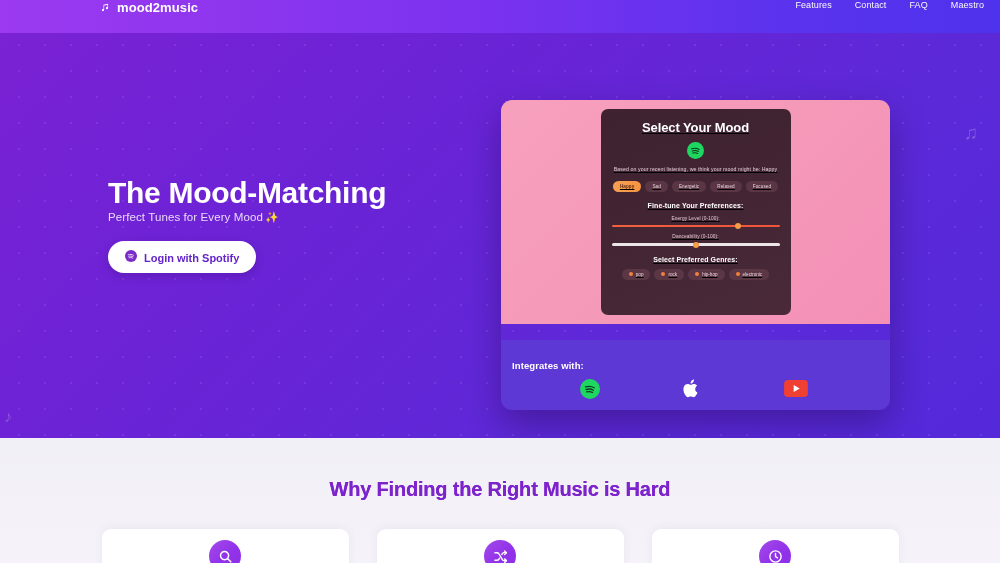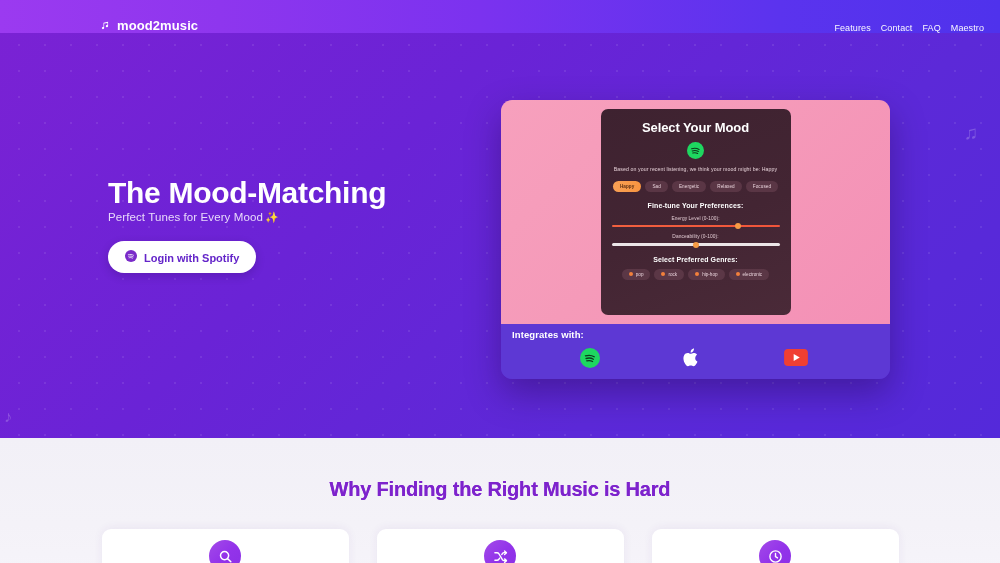--- a/index.html
+++ b/index.html
@@ -38,40 +38,40 @@
     pointer-events: none;
   }
 
   
   .navbar {
     position: relative;
     z-index: 5;
     height: 33px;
     background: linear-gradient(90deg, #9b3af0 0%, #8e36ee 22%, #7b32ef 48%, #5b33ee 78%, #4f32ec 100%);
     display: flex;
-    align-items: flex-end;
+    align-items: flex-start;
     padding: 0 16px 0 100px;
   }
 
   .brand {
     display: flex;
     align-items: center;
     gap: 6px;
     color: #ffffff;
     font-size: 13px;
     font-weight: bold;
     letter-spacing: 0.1px;
   }
   .brand-icon { display: flex; align-items: center; }
 
   .nav-links {
     margin-left: auto;
     display: flex;
     align-items: center;
-    gap: 10px;
+    gap: 23px;
     padding-right: 0px;
   }
   .nav-link {
     color: #ffffff;
     font-size: 9px;
     text-decoration: none;
     letter-spacing: 0.1px;
     opacity: 0.97;
   }
 
@@ -147,20 +147,21 @@
     display: flex;
     justify-content: center;
   }
 
   .mood-inner {
     width: 190px;
     background: linear-gradient(160deg, #3e2230 0%, #432533 55%, #4a2a38 100%);
     border-radius: 7px;
     padding: 11px 9px 10px;
     text-align: center;
+    text-decoration: underline;
   }
 
   .mood-title {
     color: #ffffff;
     font-size: 13px;
     font-weight: bold;
     letter-spacing: -0.1px;
   }
 
   .mood-spotify { margin: 7px 0 6px; display: flex; justify-content: center; }
@@ -250,21 +251,22 @@
     cursor: pointer;
   }
   .genre-dot {
     width: 4px; height: 4px; border-radius: 50%;
     background: #f2803c;
   }
 
   
   .integrates {
     background: #5d38d4;
-    padding: 5px 0 11px 11px;
+    padding: 20px 0 11px 11px;
+    margin-top: 16px;
   }
   .integrates-label {
     color: #ffffff;
     font-size: 9.5px;
     font-weight: bold;
     letter-spacing: 0.1px;
   }
   .integrates-icons {
     margin-top: 7px;
     display: flex;

